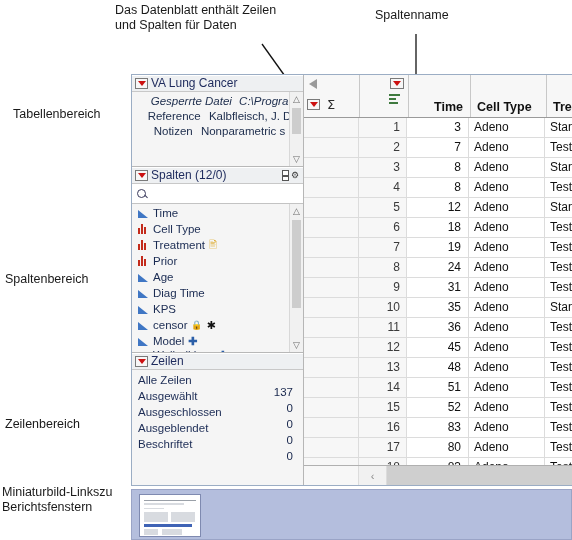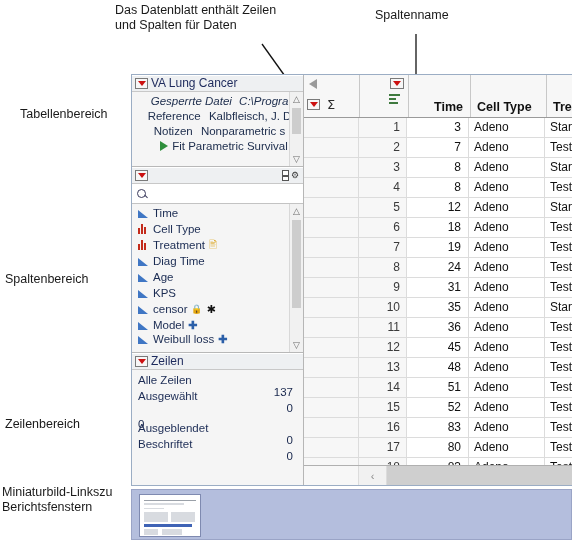--- a/index.html
+++ b/index.html
@@ -227,21 +227,21 @@
 <svg class="leaders">
   <line x1="262" y1="44" x2="322" y2="128" stroke="#111" stroke-width="1.3"></line>
   <line x1="416" y1="34" x2="416" y2="94" stroke="#111" stroke-width="1.3"></line>
 </svg>
 
 <div class="annot" style="left:115px;top:3px;width:215px;">Das Datenblatt enthält Zeilen
 und Spalten für Daten</div>
 
 <div class="annot" style="left:375px;top:8px;width:140px;">Spaltenname</div>
 
-<div class="annot" style="left:20px;top:107px;">Tabellenbereich</div>
+<div class="annot" style="left:13px;top:107px;">Tabellenbereich</div>
 
 <div class="annot" style="left:5px;top:272px;">Spaltenbereich</div>
 
 <div class="annot" style="left:5px;top:417px;">Zeilenbereich</div>
 
 <div class="annot" style="left:2px;top:485px;width:128px;">Miniaturbild-Linkszu
 Berichtsfenstern</div>
 
 <div id="jmp">
 
@@ -260,36 +260,34 @@
           <span class="ital" style="margin-left:4px;">C:\Progra</span>
         </div>
         <div class="trow">
           <span>Reference</span>
           <span style="margin-left:5px;margin-top:13px;">Kalbfleisch, J. D</span>
         </div>
         <div class="trow">
           <span>Notizen</span>
           <span style="margin-left:5px;">Nonparametric s</span>
         </div>
-        <div class="trow">
-          <span class="play"></span><span>Fit Parametric Survival</span>
-        </div>
         <div class="vscroll">
           <div class="arr">△</div>
           <div class="thumb" style="top:16px;height:26px;"></div>
           <div class="arr" style="position:absolute;bottom:0;left:0;right:0;">▽</div>
         </div>
       </div>
     </div>
 
     <div class="panel" id="colspanel">
       <div class="panel-head">
         <span class="discl">
             <i></i>
           </span>
+        <span class="panel-title">Spalten (12/0)</span>
         <span class="gearbox">
           <span class="gicon"></span>
           <span class="gear">⚙</span>
         </span>
       </div>
       <div class="searchbar">
         <span class="mag"></span>
         <input type="text" value="" placeholder="" style="">
       </div>
       <div class="collist">
@@ -308,26 +306,34 @@
         <div class="colitem">
           <span class="ico-nom">
               <span></span>
               <span></span>
               <span></span>
             </span>
           <span>Treatment</span>
           <span class="badge b-note">🖹</span>
         </div>
         <div class="colitem">
+          <span class="ico-nom">
+              <span></span>
+              <span></span>
+              <span></span>
+            </span>
+          <span>Prior</span>
+        </div>
+        <div class="colitem">
+          <span class="ico-cont"></span>
+          <span>Age</span>
+        </div>
+        <div class="colitem">
           <span class="ico-cont"></span>
           <span>Diag Time</span>
-        </div>
-        <div class="colitem">
-          <span class="ico-cont"></span>
-          <span>Age</span>
         </div>
         <div class="colitem">
           <span class="ico-cont"></span>
           <span>KPS</span>
         </div>
         <div class="colitem">
           <span class="ico-cont"></span>
           <span>censor</span>
           <span class="badge b-lock">🔒</span>
           <span class="badge b-star">✱</span>
@@ -360,20 +366,21 @@
       <div class="rowlist">
         <div class="rowitem">
           <span class="lbl">Alle Zeilen</span>
           <span class="val">137</span>
         </div>
         <div class="rowitem">
           <span class="lbl">Ausgewählt</span>
           <span class="val">0</span>
         </div>
         <div class="rowitem">
+          <span class="lbl">Ausgeschlossen</span>
           <span class="val">0</span>
         </div>
         <div class="rowitem">
           <span class="lbl">Ausgeblendet</span>
           <span class="val">0</span>
         </div>
         <div class="rowitem">
           <span class="lbl">Beschriftet</span>
           <span class="val">0</span>
         </div>

